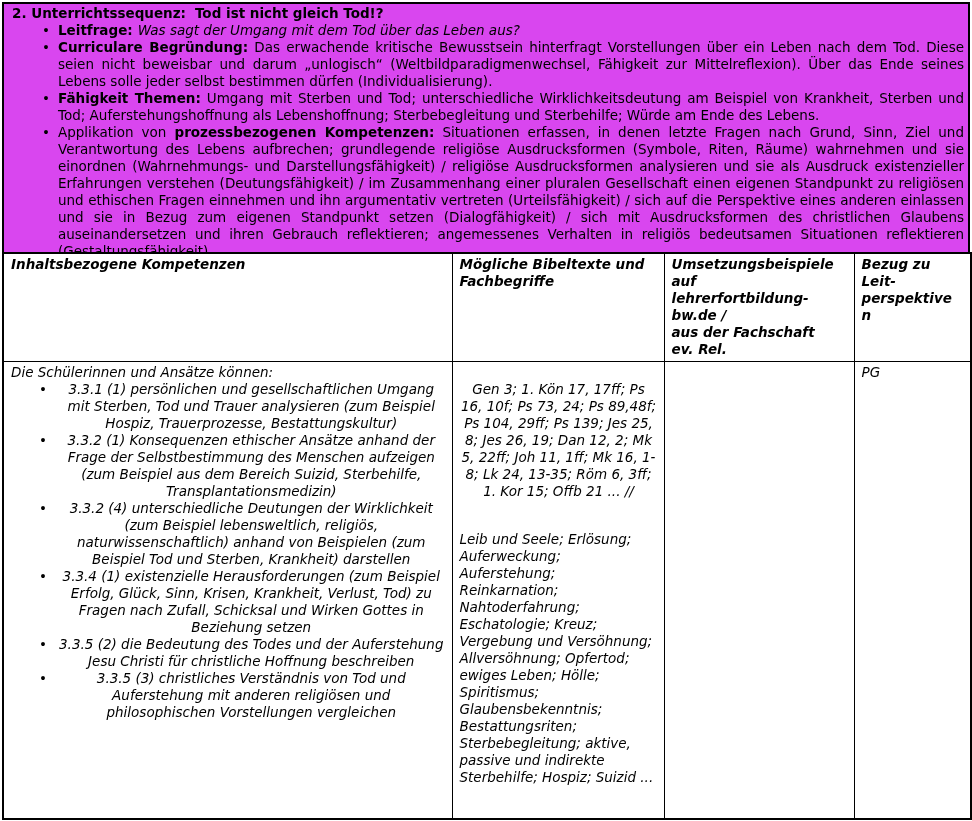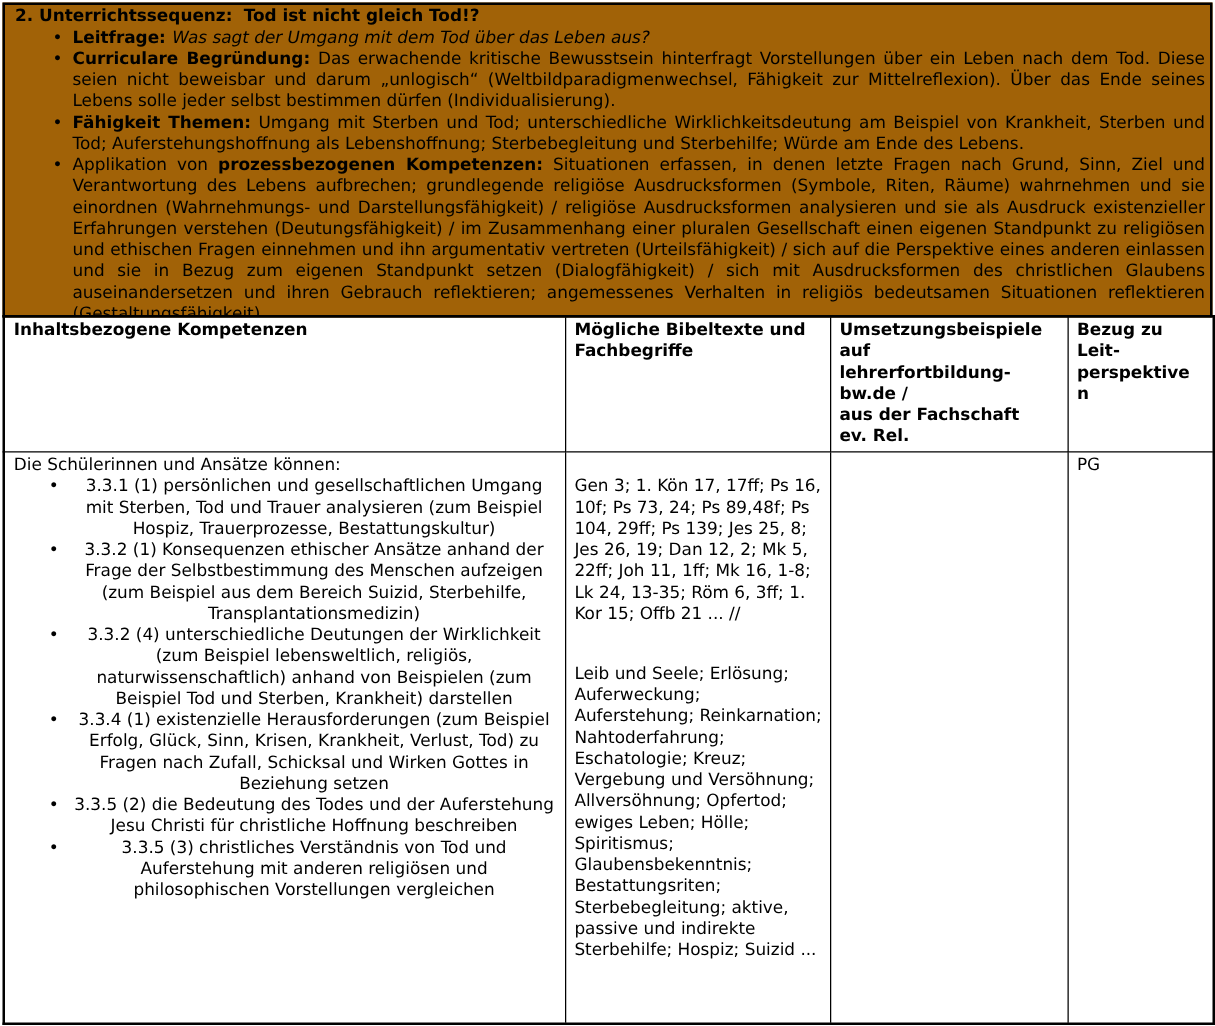--- a/index.html
+++ b/index.html
@@ -12,21 +12,21 @@
     color: #000000;
     overflow: hidden;
   }
   .sheet { width: 968px; margin: 2px auto 0 auto; }
 
   
   .gray-block {
     box-sizing: border-box;
     height: 252px;
     border: 2px solid #000;
-    background: #a16207;
+    background: #d946ef;
     padding: 1px 4px 2px 8px;
     overflow: hidden;
   }
   .block-title { font-weight: bold; }
   .block-title .title-text { margin-left: 9px; }
   ul.top-list {
     margin: 0 0 0 28px;
     padding: 0;
     list-style: none;
   }
@@ -49,20 +49,21 @@
     border-collapse: collapse;
     width: 968px;
     margin-top: -2px;
   }
   table.curriculum th, table.curriculum td {
     border: 1.5px solid #000;
     vertical-align: top;
     padding: 2px 6px 2px 7px;
     text-align: left;
     overflow: hidden;
+    font-style: italic;
   }
   table.curriculum { border: 2.5px solid #000; }
   th.colhead {
     font-weight: bold;
     white-space: pre-line;
     height: 103px;
   }
   tr.body-row td { height: 452px; }
 
   ul.doc-list {
@@ -73,21 +74,21 @@
   }
   ul.doc-list li {
     position: relative;
     padding-left: 20px;
   }
   ul.doc-list li::before {
     content: "\2022";
     position: absolute;
     left: 2px; top: 0;
   }
-  .bible-texts { margin-top: 17px; }
+  .bible-texts { margin-top: 17px; text-align: center; }
   .terms-list  { margin-top: 31px; }
   p { margin: 0; }
 </style>
 </head>
 <body>
 
 <div class="sheet">
 
   <div class="gray-block">
     <div class="block-title">

